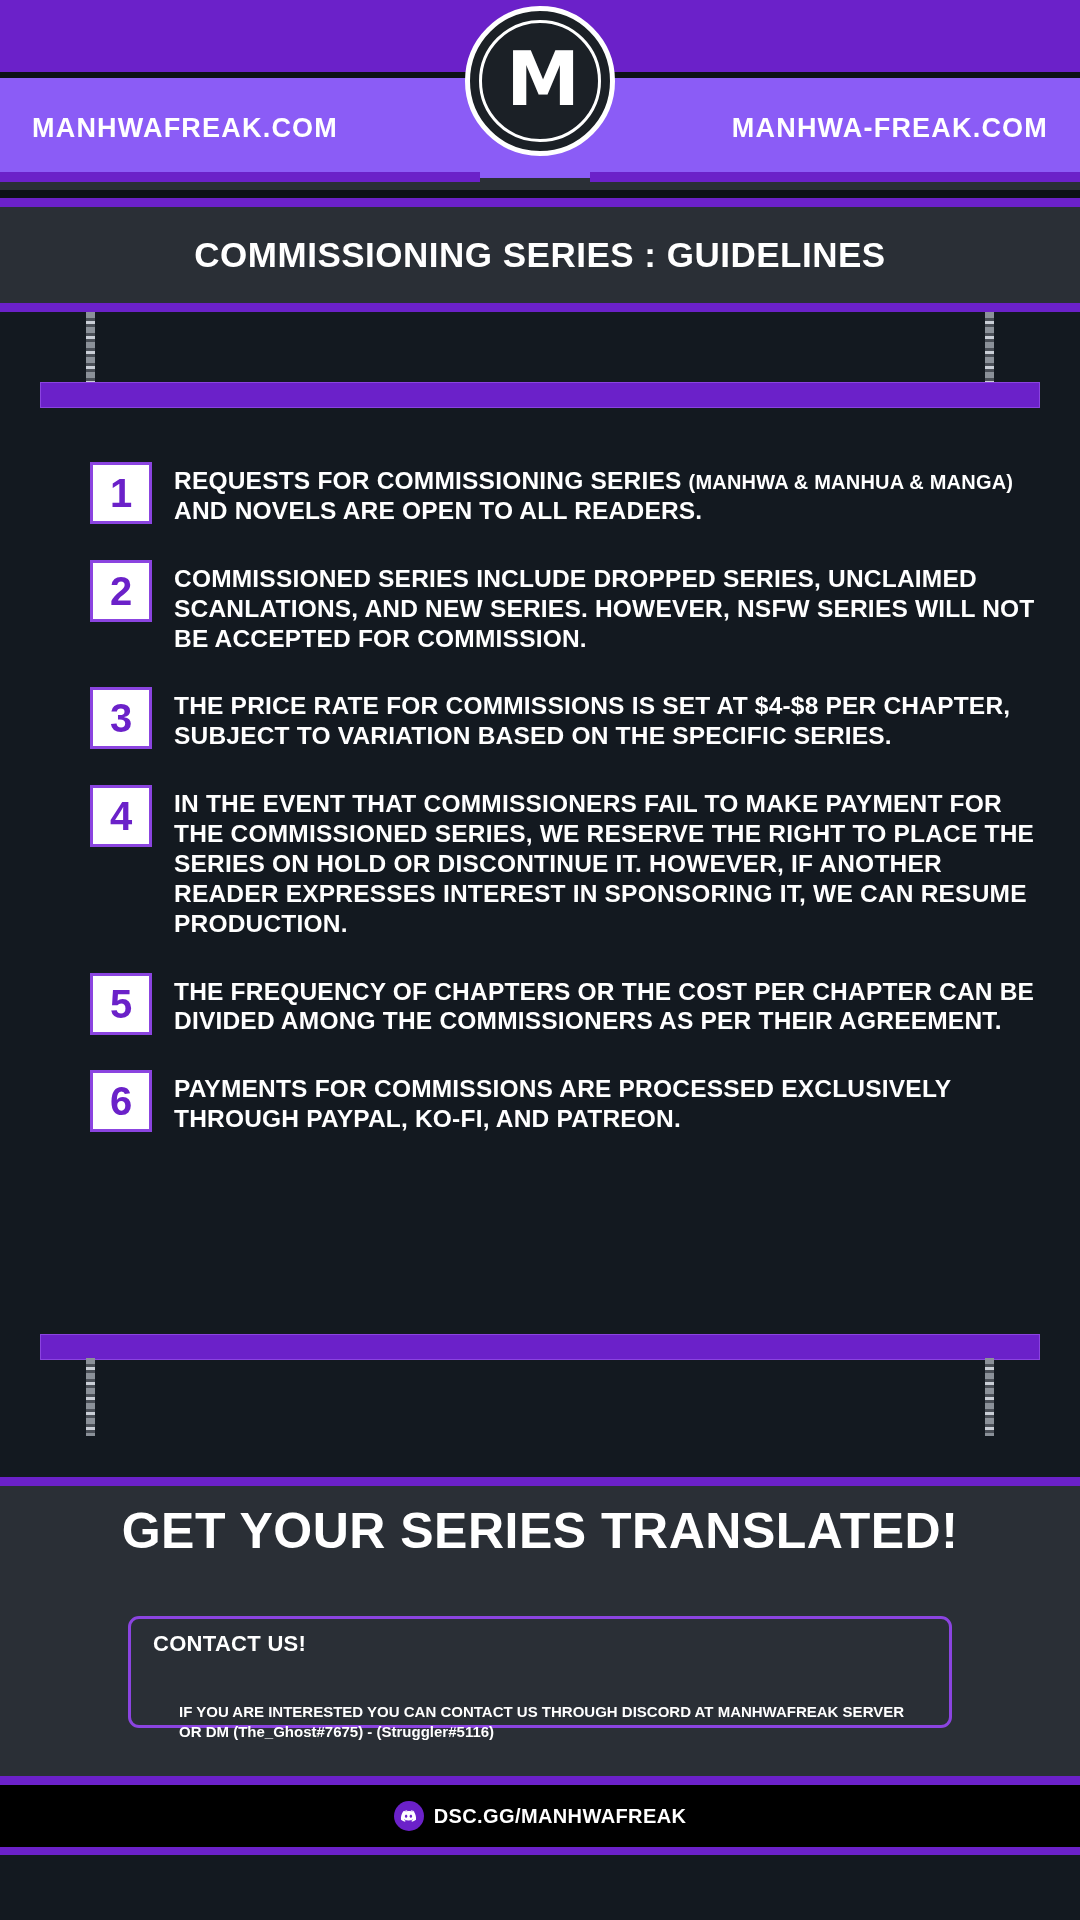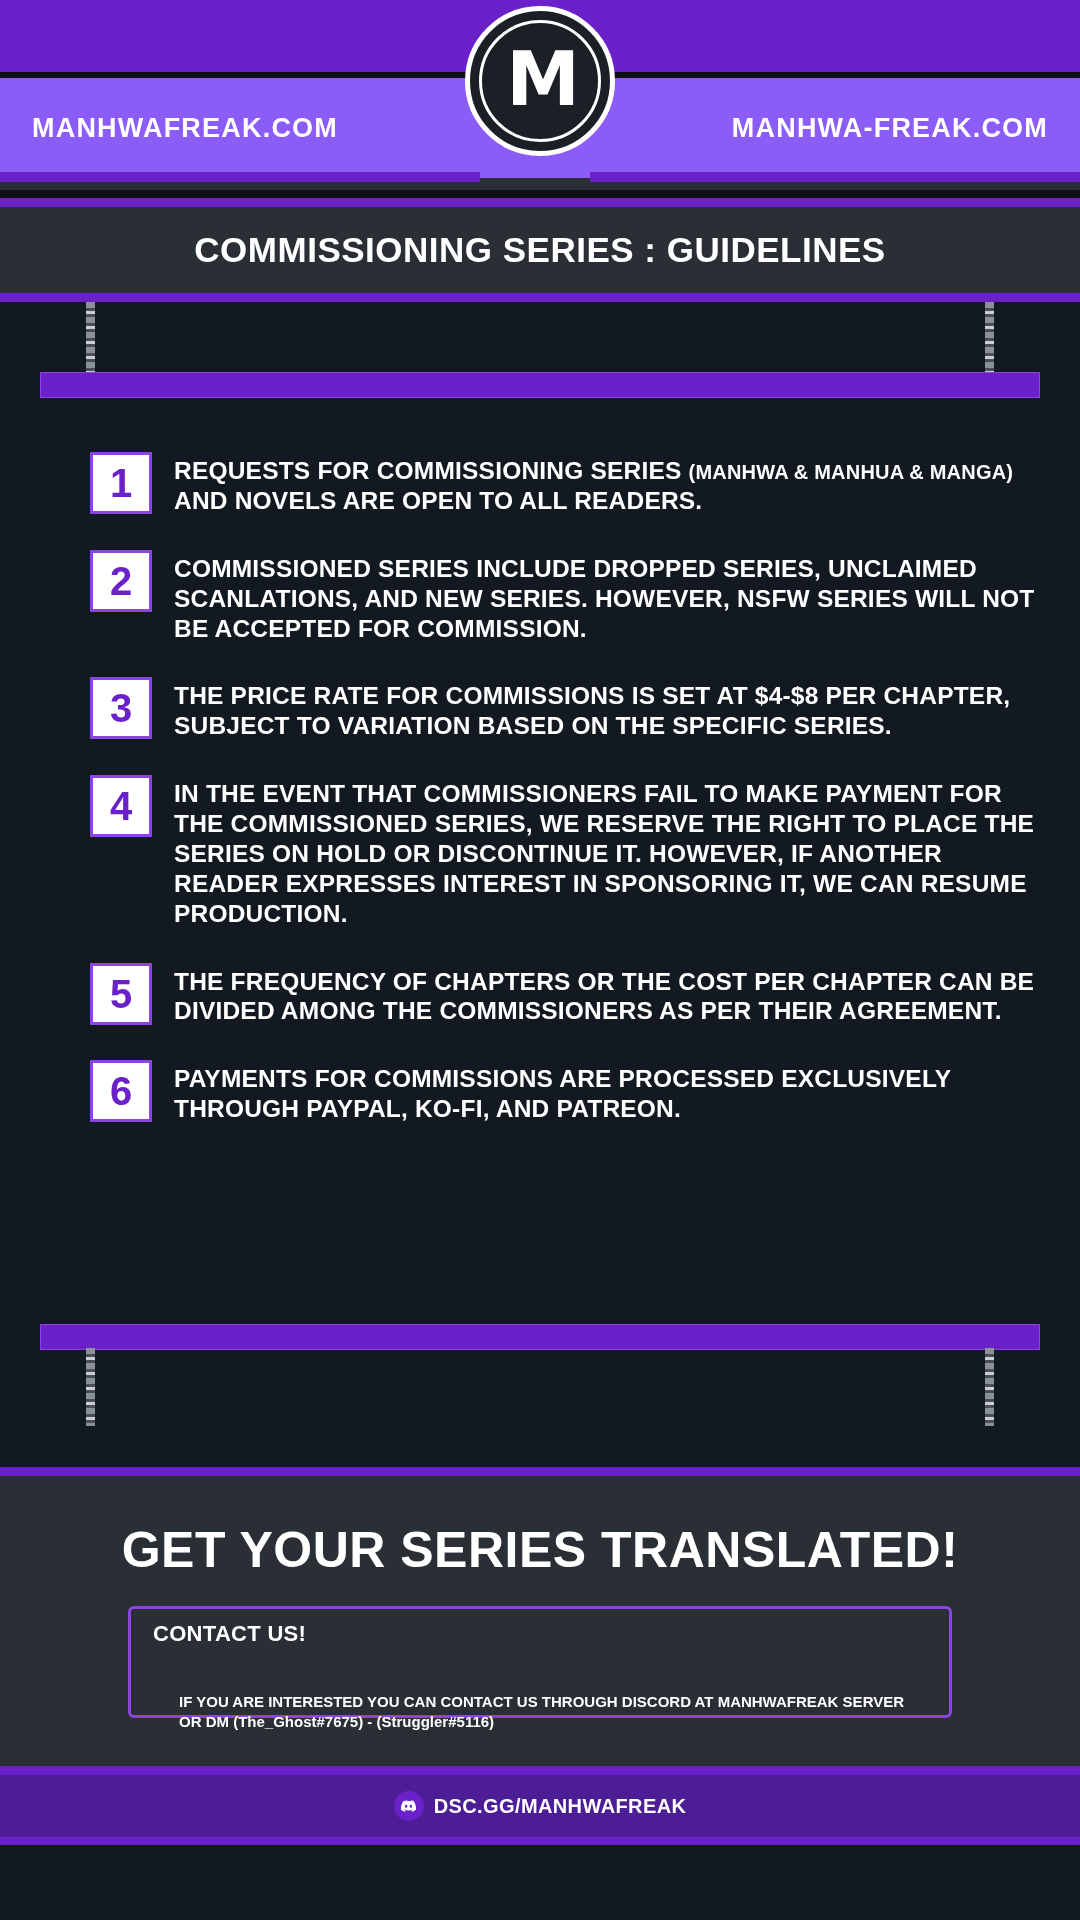--- a/index.html
+++ b/index.html
@@ -112,21 +112,21 @@
     height: 8px;
     background: #0d1117;
   }
   .title-bar-top-rule {
     width: 100%;
     height: 9px;
     background: #6b21c9;
   }
   .title-bar {
     width: 100%;
-    height: 86px;
+    height: 96px;
     background: #2a2f36;
     display: flex;
     align-items: center;
     justify-content: center;
   }
   .title-bar h1 {
     color: #ffffff;
     font-size: 35px;
     font-weight: 700;
     letter-spacing: 0.5px;
@@ -219,37 +219,37 @@
   .cta-rule-top {
     width: 100%;
     height: 9px;
     background: #6b21c9;
   }
   .cta {
     position: relative;
     width: 100%;
     height: 290px;
     background: #2a2f36;
-    padding-top: 45px;
+    padding-top: 16px;
   }
   .cta h2 {
     color: #ffffff;
     font-size: 50px;
     font-weight: 700;
     text-align: center;
     letter-spacing: 0.5px;
   }
   .contact-box {
     position: absolute;
     left: 128px;
     top: 130px;
     width: 824px;
     height: 112px;
     border: 3px solid #8b44e0;
-    border-radius: 6px;
+    border-radius: 11px;
     padding: 12px 22px;
   }
   .contact-title {
     color: #ffffff;
     font-size: 22px;
     font-weight: 700;
     letter-spacing: 0.3px;
   }
   .contact-body {
     color: #ffffff;
@@ -263,21 +263,21 @@
   .cta-rule-bottom {
     width: 100%;
     height: 9px;
     background: #6b21c9;
   }
 
   
   .social-bar {
     width: 100%;
     height: 62px;
-    background: #4c1d95;
+    background: #000000;
     display: flex;
     align-items: center;
     justify-content: center;
     gap: 60px;
   }
   .social {
     display: flex;
     align-items: center;
     gap: 10px;
   }

